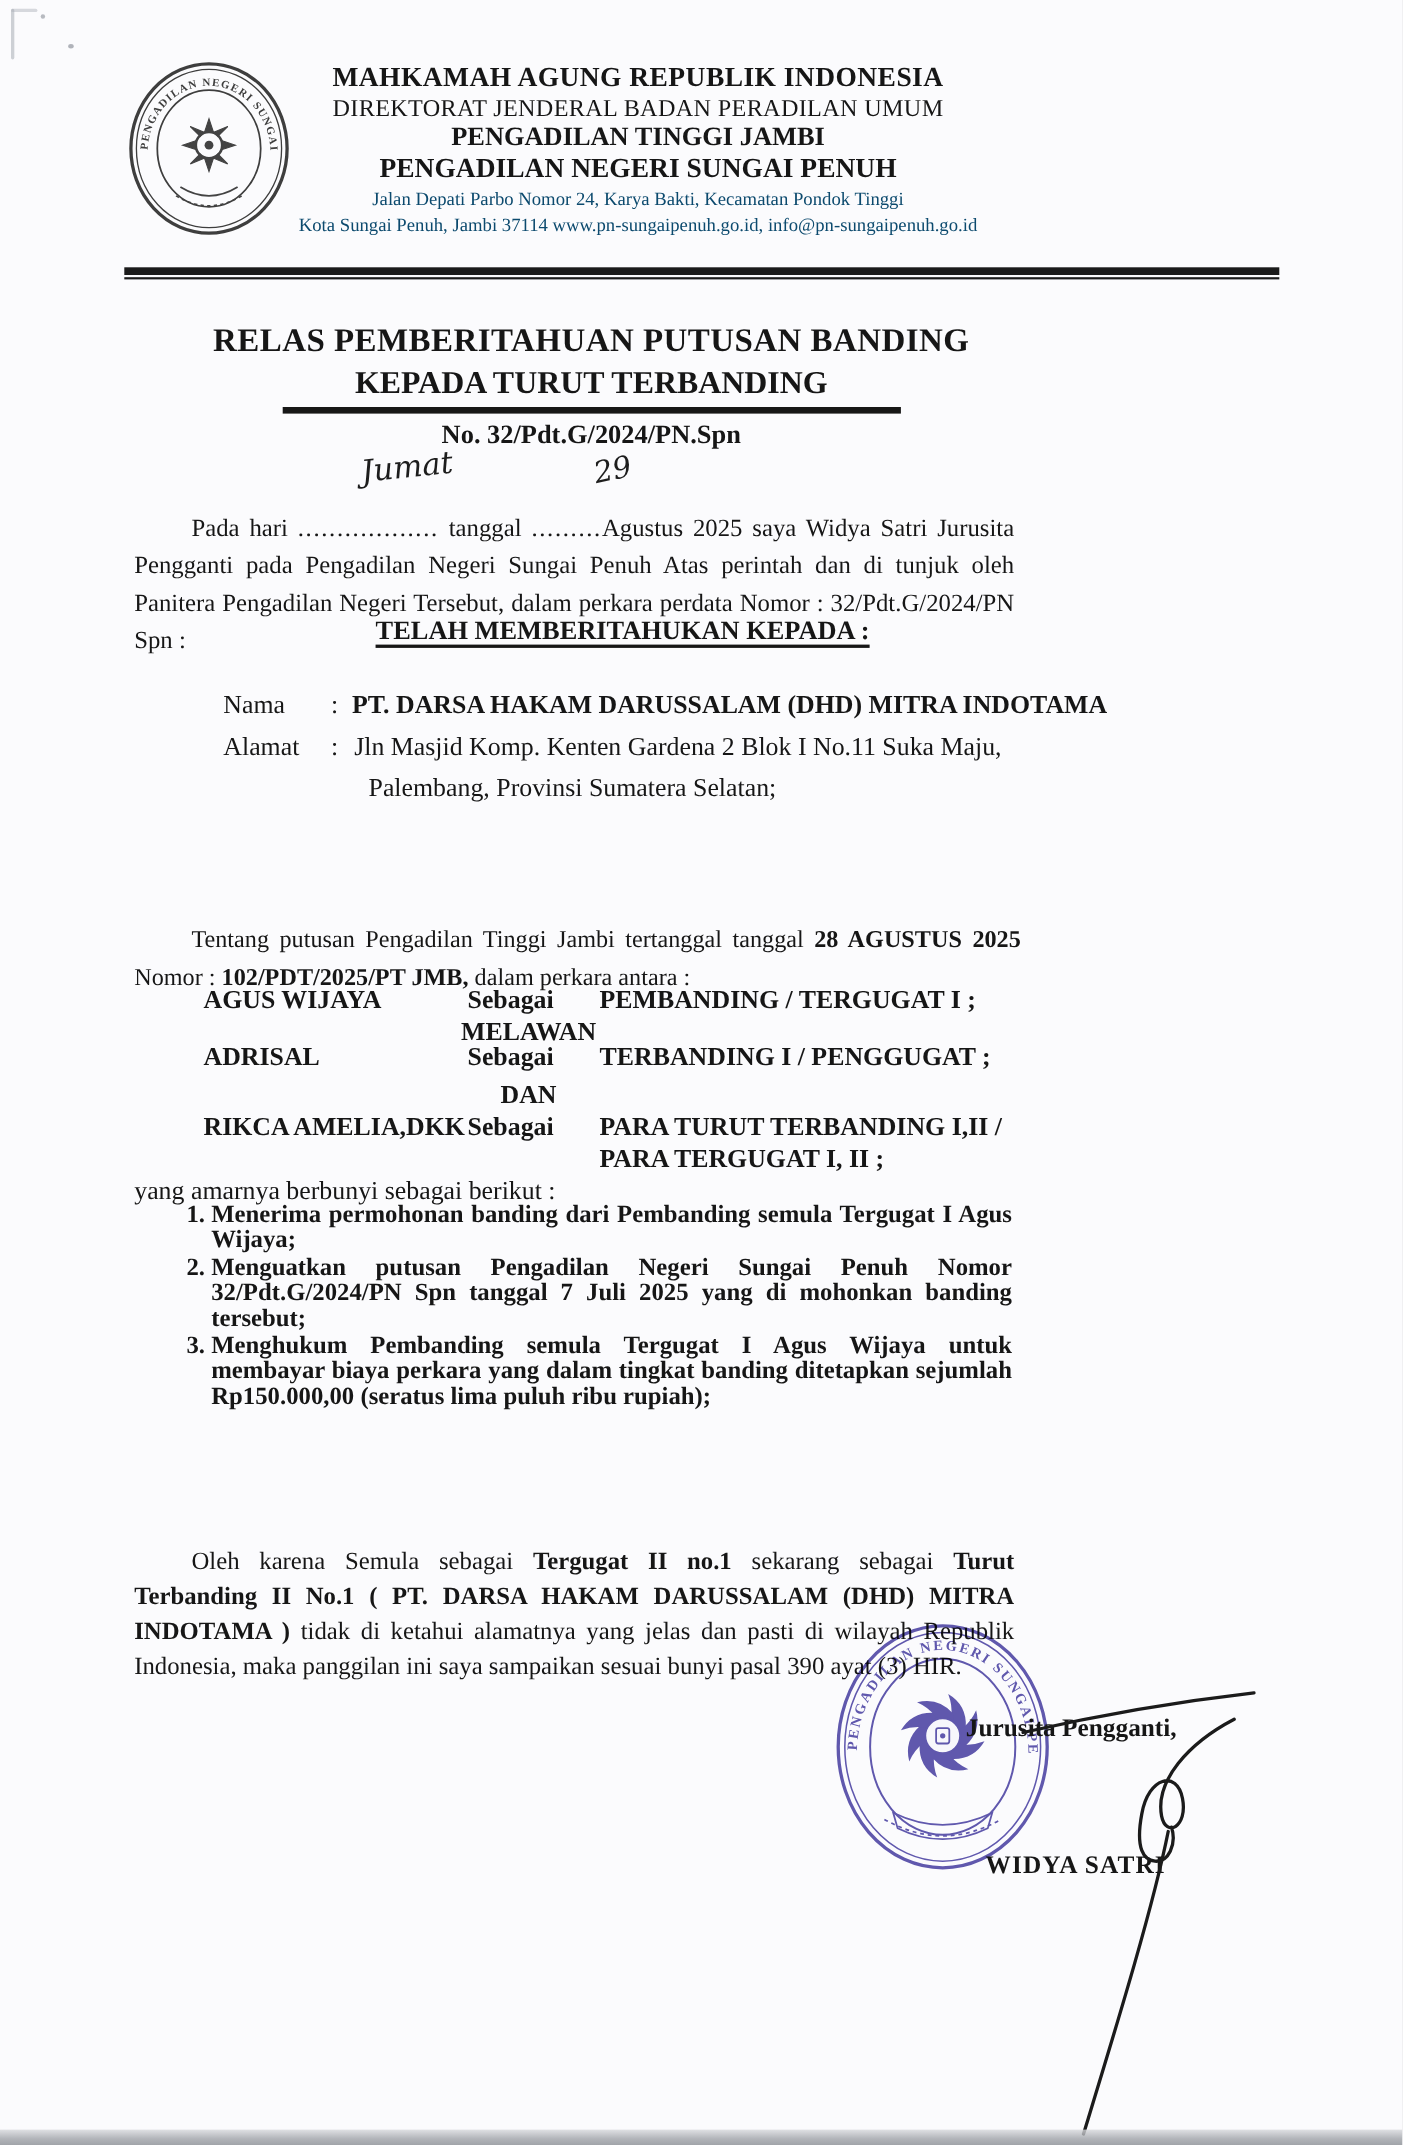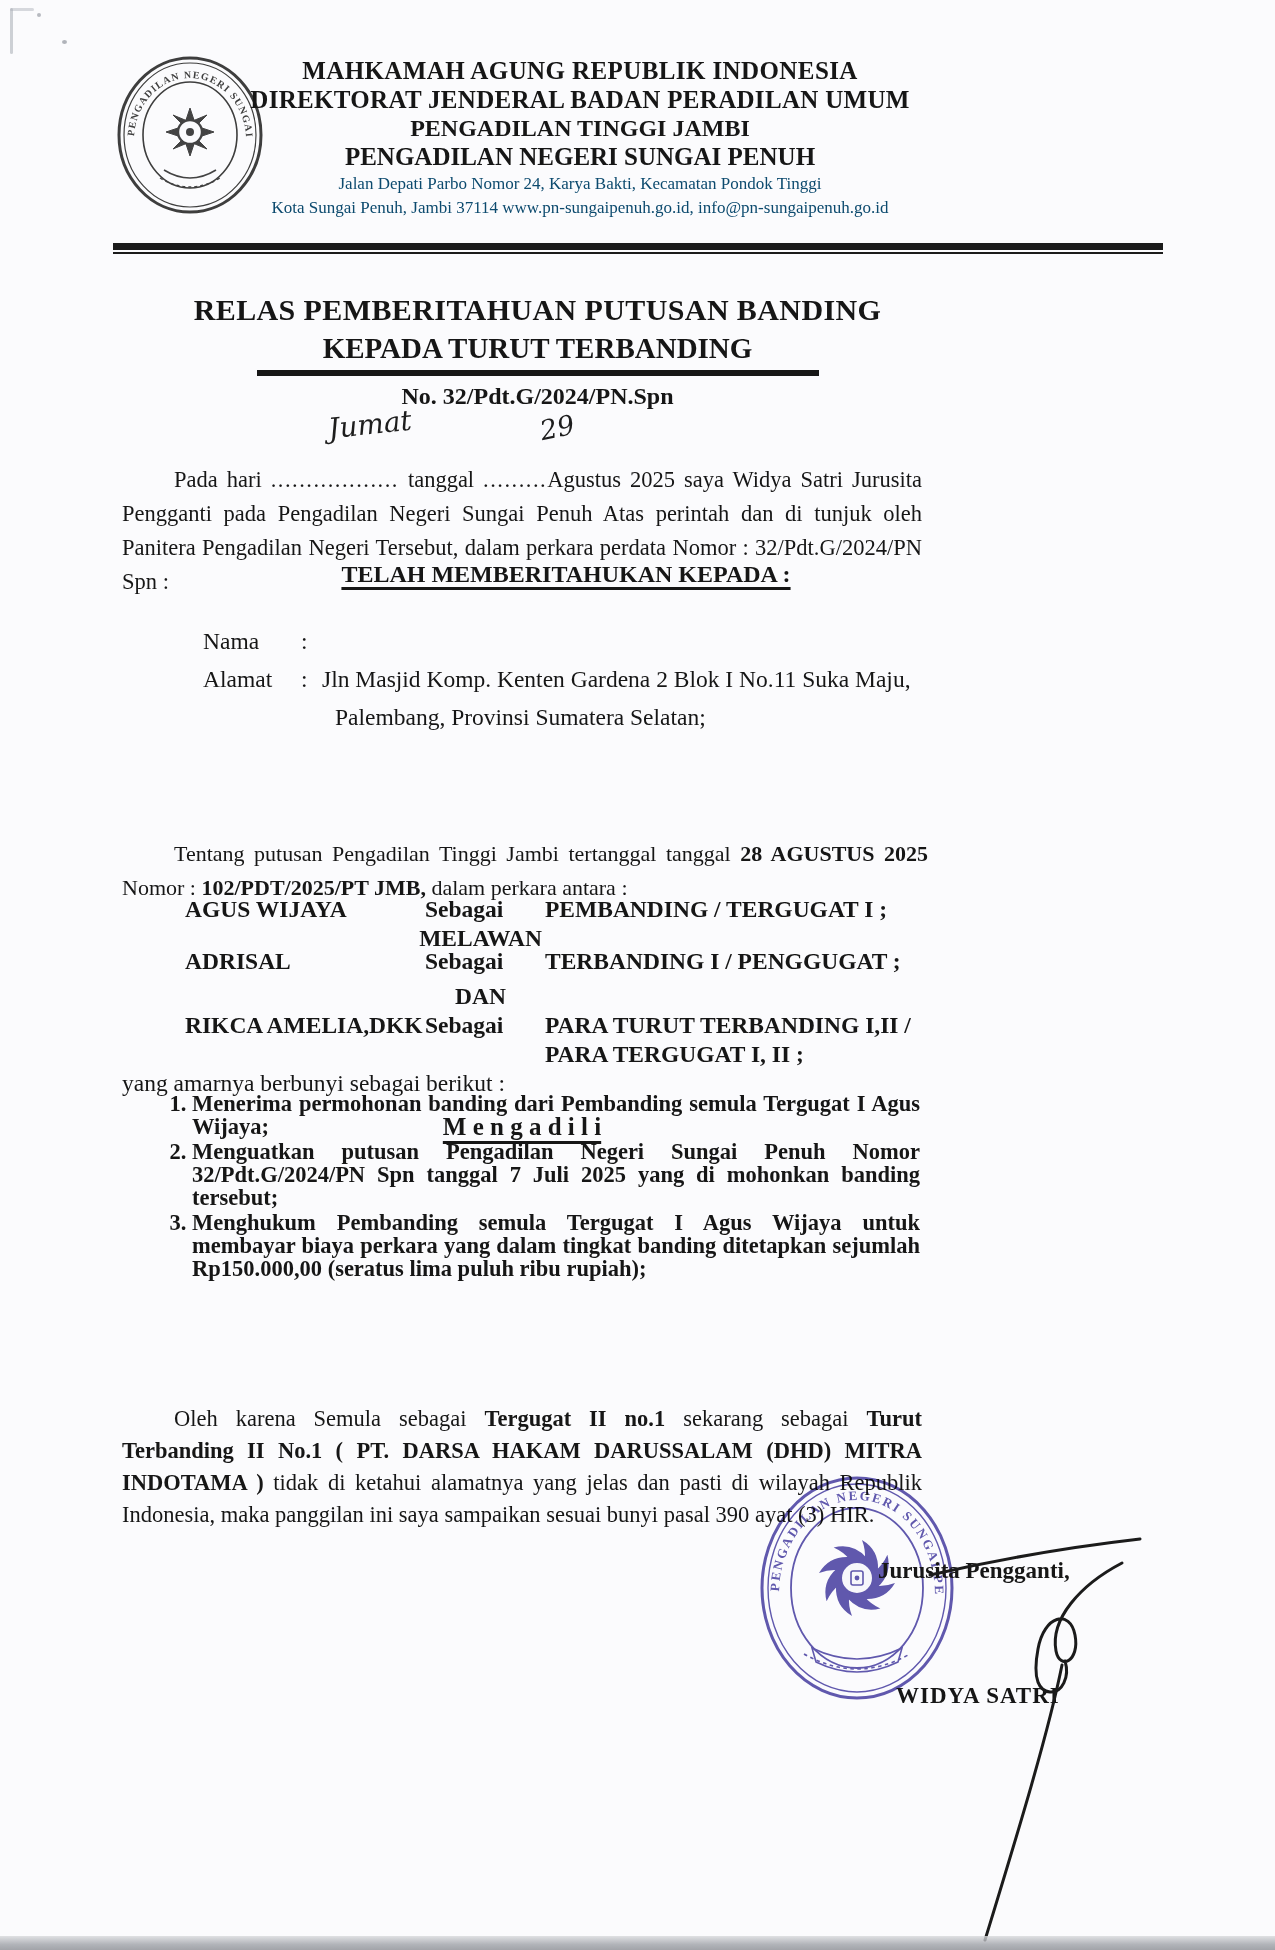--- a/index.html
+++ b/index.html
@@ -14,21 +14,21 @@
   .art-corner-v{left:10px;top:8px;width:3px;height:46px;background:#a8adb5;opacity:.55;border-radius:2px;}
   .art-corner-h{left:10px;top:8px;width:24px;height:3px;background:#a8adb5;opacity:.45;border-radius:2px;}
   .art-dot1{left:37px;top:13px;width:4px;height:4px;background:#8a8f98;border-radius:50%;opacity:.6;}
   .art-dot2{left:62px;top:40px;width:5px;height:4px;background:#7f848d;border-radius:50%;opacity:.6;}
   .art-bottom{left:0;top:1936px;width:1275px;height:14px;
     background:linear-gradient(#d9dadd 0%, #9fa2a8 60%, #8b8e94 100%);opacity:.8;}
   
   .seal{left:114px;top:54px;width:152px;height:162px;opacity:.88;}
   .lh{left:230px;top:58px;width:700px;text-align:center;line-height:1.04;}
   .lh .l1{font-size:25px;font-weight:bold;letter-spacing:.4px;}
-  .lh .l2{font-size:25px;font-weight:bold;letter-spacing:.3px;margin-top:3px;}
+  .lh .l2{font-size:22px;font-weight:normal;letter-spacing:.3px;margin-top:3px;}
   .lh .l3{font-size:24px;font-weight:bold;margin-top:3px;}
   .lh .l4{font-size:25px;font-weight:bold;margin-top:3px;}
   .lh .addr{font-size:17px;margin-top:4px;line-height:20px;color:#0c4a6e;}
   .rule{left:113px;top:243px;width:1050px;border-top:7px solid #1b1b1b;}
   .rule::after{content:"";display:block;margin-top:2px;border-top:2px solid #1b1b1b;}
   
   .title-block{left:115px;top:293px;width:845px;text-align:center;}
   .title-block .t1{font-size:30px;font-weight:bold;letter-spacing:.4px;}
   .title-block .t2{font-size:29px;font-weight:bold;margin-top:5px;}
   .title-underline{width:562px;height:6px;background:#171717;margin:5px auto 0;}
@@ -130,20 +130,21 @@
   </section>
 
   <p class="abs para opening"><span>Pada hari </span><span class="dots">..................</span><span> tanggal </span><span class="dots">.........</span><span>Agustus 2025 saya Widya Satri Jurusita Pengganti pada Pengadilan Negeri Sungai Penuh Atas perintah dan di tunjuk oleh Panitera Pengadilan Negeri Tersebut, dalam perkara perdata Nomor : 32/Pdt.G/2024/PN Spn :</span></p>
   <div class="abs hw hw-day">Jumat</div>
   <div class="abs hw hw-date">29</div>
 
   <div class="abs telah">TELAH MEMBERITAHUKAN KEPADA :</div>
 
   <div class="abs row-label nama-label">Nama</div>
   <div class="abs row-label nama-colon">:</div>
+  <div class="abs nama-value">PT. DARSA HAKAM DARUSSALAM (DHD) MITRA INDOTAMA</div>
   <div class="abs row-label alamat-label">Alamat</div>
   <div class="abs row-label alamat-colon">:</div>
   <div class="abs alamat-value1">Jln Masjid Komp. Kenten Gardena 2 Blok I No.11 Suka Maju,</div>
   <div class="abs alamat-value2">Palembang, Provinsi Sumatera Selatan;</div>
 
   <p class="abs para tentang"><span>Tentang putusan Pengadilan Tinggi Jambi tertanggal tanggal </span><span class="b">28 AGUSTUS 2025</span><span> Nomor : </span><span class="b">102/PDT/2025/PT JMB,</span><span> dalam perkara antara :</span></p>
 
   <div class="abs party-name r1">AGUS WIJAYA</div>
   <div class="abs party-as r1">Sebagai</div>
   <div class="abs party-role r1">PEMBANDING / TERGUGAT I ;</div>
@@ -151,21 +152,20 @@
   <div class="abs party-name r3">ADRISAL</div>
   <div class="abs party-as r3">Sebagai</div>
   <div class="abs party-role r3">TERBANDING I / PENGGUGAT ;</div>
   <div class="abs party-conn r4">DAN</div>
   <div class="abs party-name r5">RIKCA AMELIA,DKK</div>
   <div class="abs party-as r5">Sebagai</div>
   <div class="abs party-role r5">PARA TURUT TERBANDING I,II /</div>
   <div class="abs party-role r6">PARA TERGUGAT I, II  ;</div>
   <div class="abs amar">yang amarnya berbunyi sebagai berikut :</div>
 
-  <div class="abs mengadili">M e n g a d i l i</div>
   <ol class="abs verdict-list">
     <li>Menerima permohonan banding dari Pembanding semula Tergugat I Agus Wijaya;</li>
     <li>Menguatkan putusan Pengadilan Negeri Sungai Penuh Nomor 32/Pdt.G/2024/PN Spn tanggal 7 Juli  2025 yang di mohonkan banding tersebut;</li>
     <li>Menghukum Pembanding semula Tergugat I Agus Wijaya untuk membayar biaya  perkara  yang  dalam  tingkat  banding  ditetapkan  sejumlah  Rp150.000,00 (seratus lima puluh ribu rupiah);</li>
   </ol>
 
   <p class="abs para closing"><span>Oleh karena Semula sebagai </span><span class="b">Tergugat II no.1</span><span> sekarang sebagai </span><span class="b">Turut  Terbanding II No.1 ( PT. DARSA HAKAM DARUSSALAM (DHD) MITRA INDOTAMA )</span><span> tidak di ketahui alamatnya yang jelas dan pasti di wilayah Republik Indonesia, maka panggilan ini saya sampaikan sesuai bunyi pasal  390 ayat (3)  HIR.</span></p>
 
   <svg class="abs stamp" viewBox="0 0 202 232">
     <g fill="none" stroke="#4b42a4">

